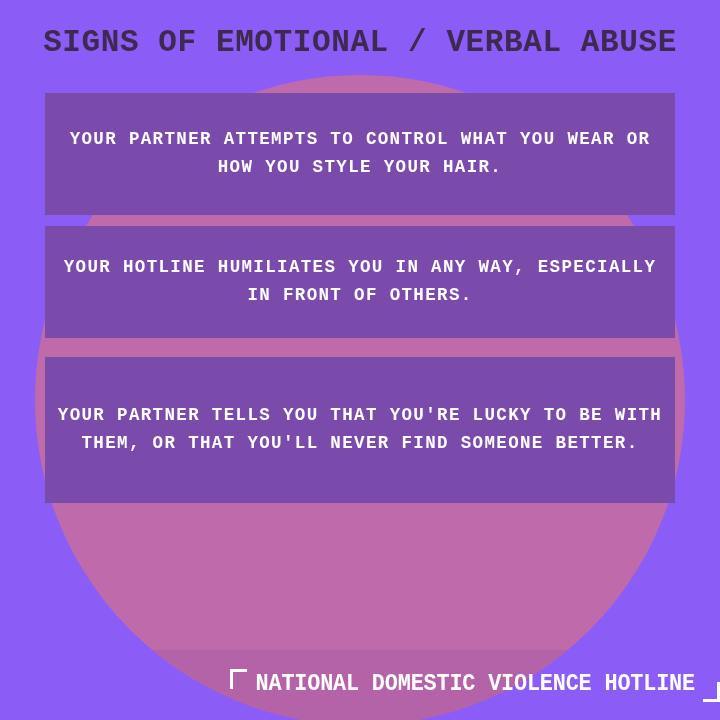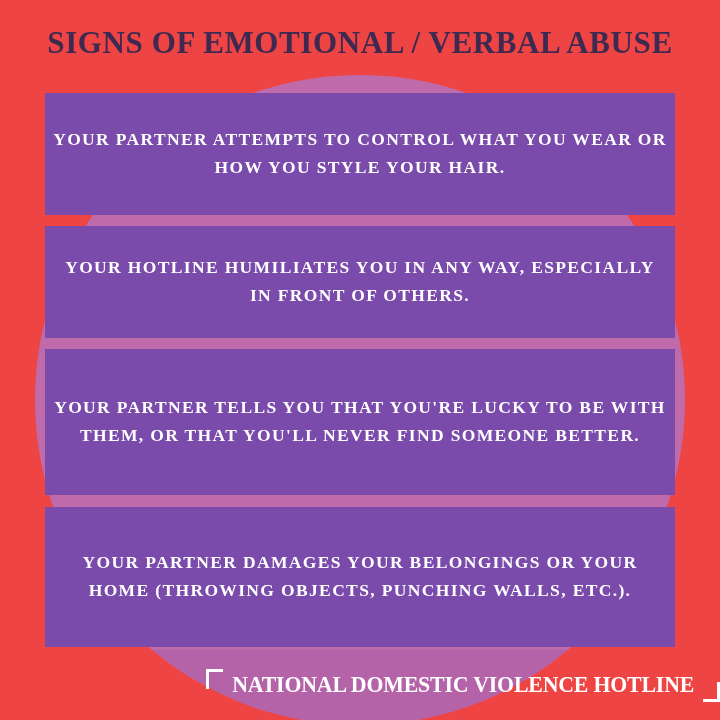--- a/index.html
+++ b/index.html
@@ -7,22 +7,22 @@
     margin: 0;
     padding: 0;
     background: #ffffff;
   }
 
   .canvas {
     position: relative;
     width: 720px;
     height: 720px;
     overflow: hidden;
-    background: #ef4444;
-    font-family: Liberation Serif, serif;
+    background: #8b5cf6;
+    font-family: Liberation Mono, monospace;
     -webkit-font-smoothing: antialiased;
   }
 
   
   .bg-circle {
     position: absolute;
     left: 35px;
     top: 75px;
     width: 650px;
     height: 650px;
@@ -64,21 +64,21 @@
     text-align: center;
     padding: 0 8px;
     font-size: 17.5px;
     font-weight: bold;
     letter-spacing: 1.35px;
     line-height: 1.58;
   }
 
   .panel-1 { height: 122px; }
   .panel-2 { height: 112px; margin-top: 11px; }
-  .panel-3 { height: 146px; margin-top: 11px; }
+  .panel-3 { height: 146px; margin-top: 19px; }
   .panel-4 { height: 140px; margin-top: 12px; }
 
   .panel-text { display: block; width: 100%; }
 
   
   .footer-band {
     position: absolute;
     left: 0;
     top: 650px;
     width: 720px;
@@ -161,23 +161,20 @@
     </div>
 
     <div class="panel panel-2">
       <span class="panel-text">YOUR HOTLINE HUMILIATES YOU IN ANY WAY, ESPECIALLY IN FRONT OF OTHERS.</span>
     </div>
 
     <div class="panel panel-3">
       <span class="panel-text">YOUR PARTNER TELLS YOU THAT YOU'RE LUCKY TO BE WITH THEM, OR THAT YOU'LL NEVER FIND SOMEONE BETTER.</span>
     </div>
 
-    <div class="panel panel-4">
-      <span class="panel-text">YOUR PARTNER DAMAGES YOUR BELONGINGS OR YOUR HOME (THROWING OBJECTS, PUNCHING WALLS, ETC.).</span>
-    </div>
 
   </div>
 
   <div class="footer-band">
     <div class="footer-band-inner"></div>
   </div>
 
   <div class="footer-logo">
     <div class="logo-wrap">
       <span class="bracket bracket-tl"></span>

